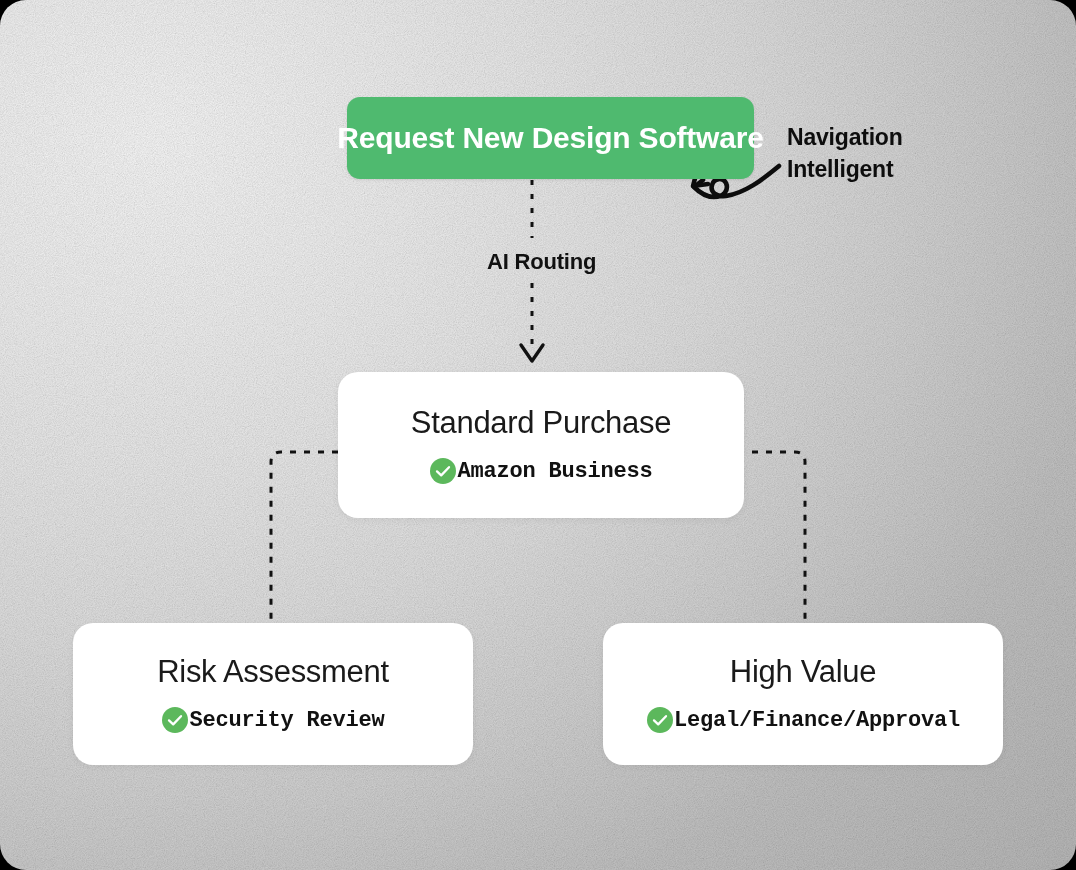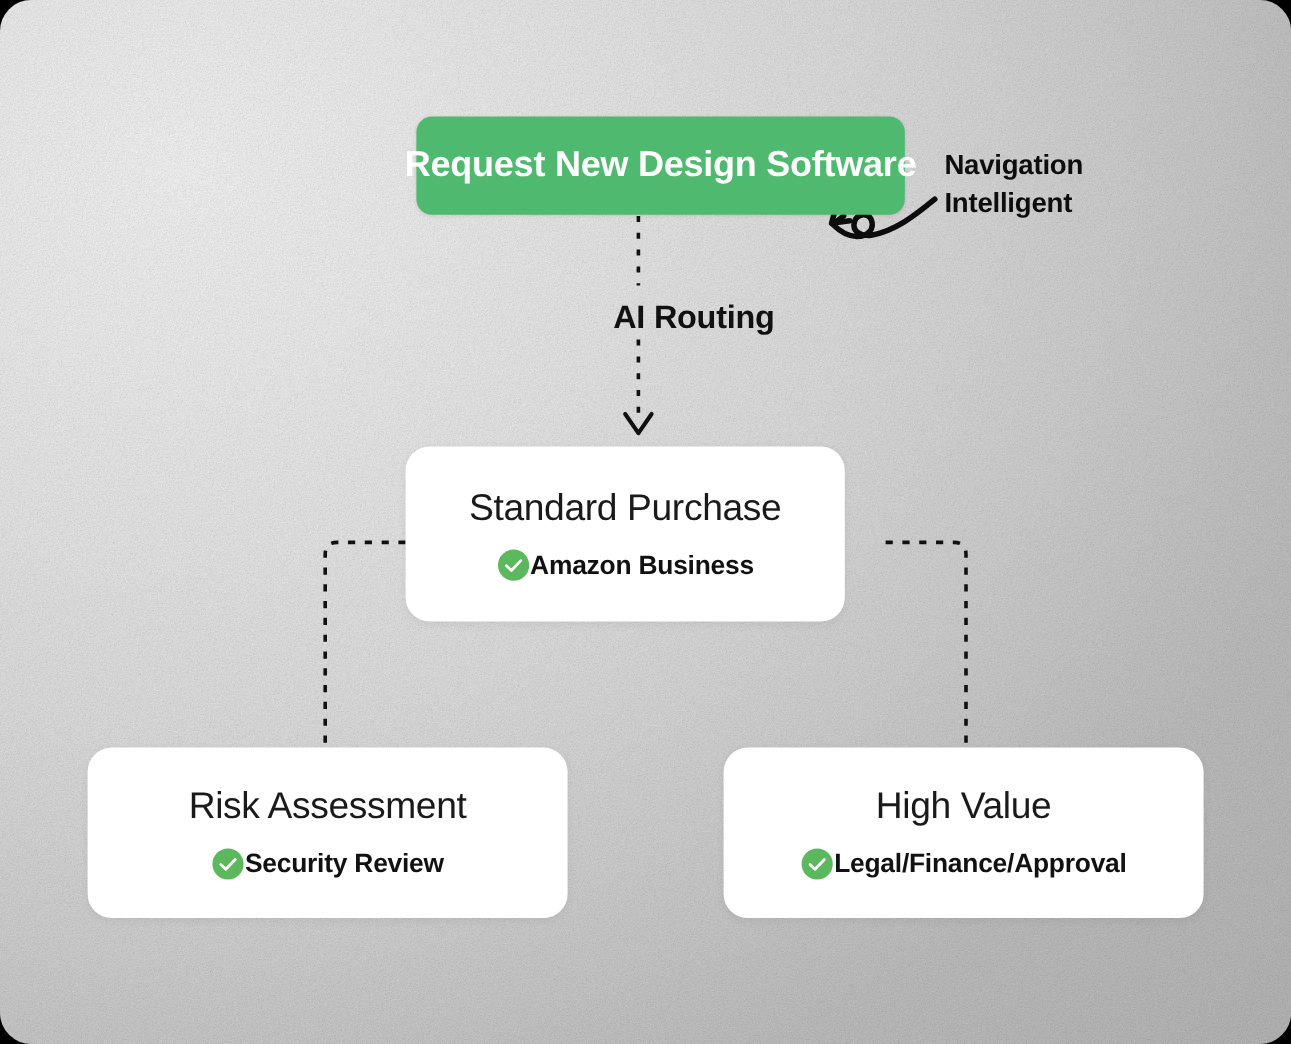--- a/index.html
+++ b/index.html
@@ -88,24 +88,24 @@
     font-size: 23px;
     font-weight: bold;
     line-height: 1.38;
     letter-spacing: -.2px;
   }
   .annotation .ln { display: block; }
 
   
   .edge-label {
     position: absolute;
-    left: 511px;
+    left: 487px;
     top: 249px;
     color: #111111;
-    font-size: 27px;
+    font-size: 22px;
     font-weight: bold;
     letter-spacing: -.2px;
     white-space: nowrap;
   }
 
   
   .card {
     position: absolute;
     background: #ffffff;
     border-radius: 20px;
@@ -119,36 +119,37 @@
     color: #1a1a1a;
     font-size: 31px;
     font-weight: normal;
     letter-spacing: -.3px;
     white-space: nowrap;
   }
   .card .detail-row {
     display: flex;
     align-items: center;
     margin-top: 16px;
+    font-family: Liberation Mono, monospace;
   }
   .card .detail-text {
     color: #111111;
     font-size: 22px;
     font-weight: bold;
     letter-spacing: -.2px;
     white-space: nowrap;
   }
   .check-icon {
     width: 28px;
     height: 28px;
     flex: 0 0 28px;
     display: block;
   }
 
-  #card-standard { left: 338px; top: 372px; width: 366px; height: 146px; }
+  #card-standard { left: 338px; top: 372px; width: 406px; height: 146px; }
   #card-risk     { left:  73px; top: 623px; width: 400px; height: 142px; }
   #card-high     { left: 603px; top: 623px; width: 400px; height: 142px; }
 </style>
 </head>
 <body>
 
 <div id="stage">
 
   <div id="canvas">
 

